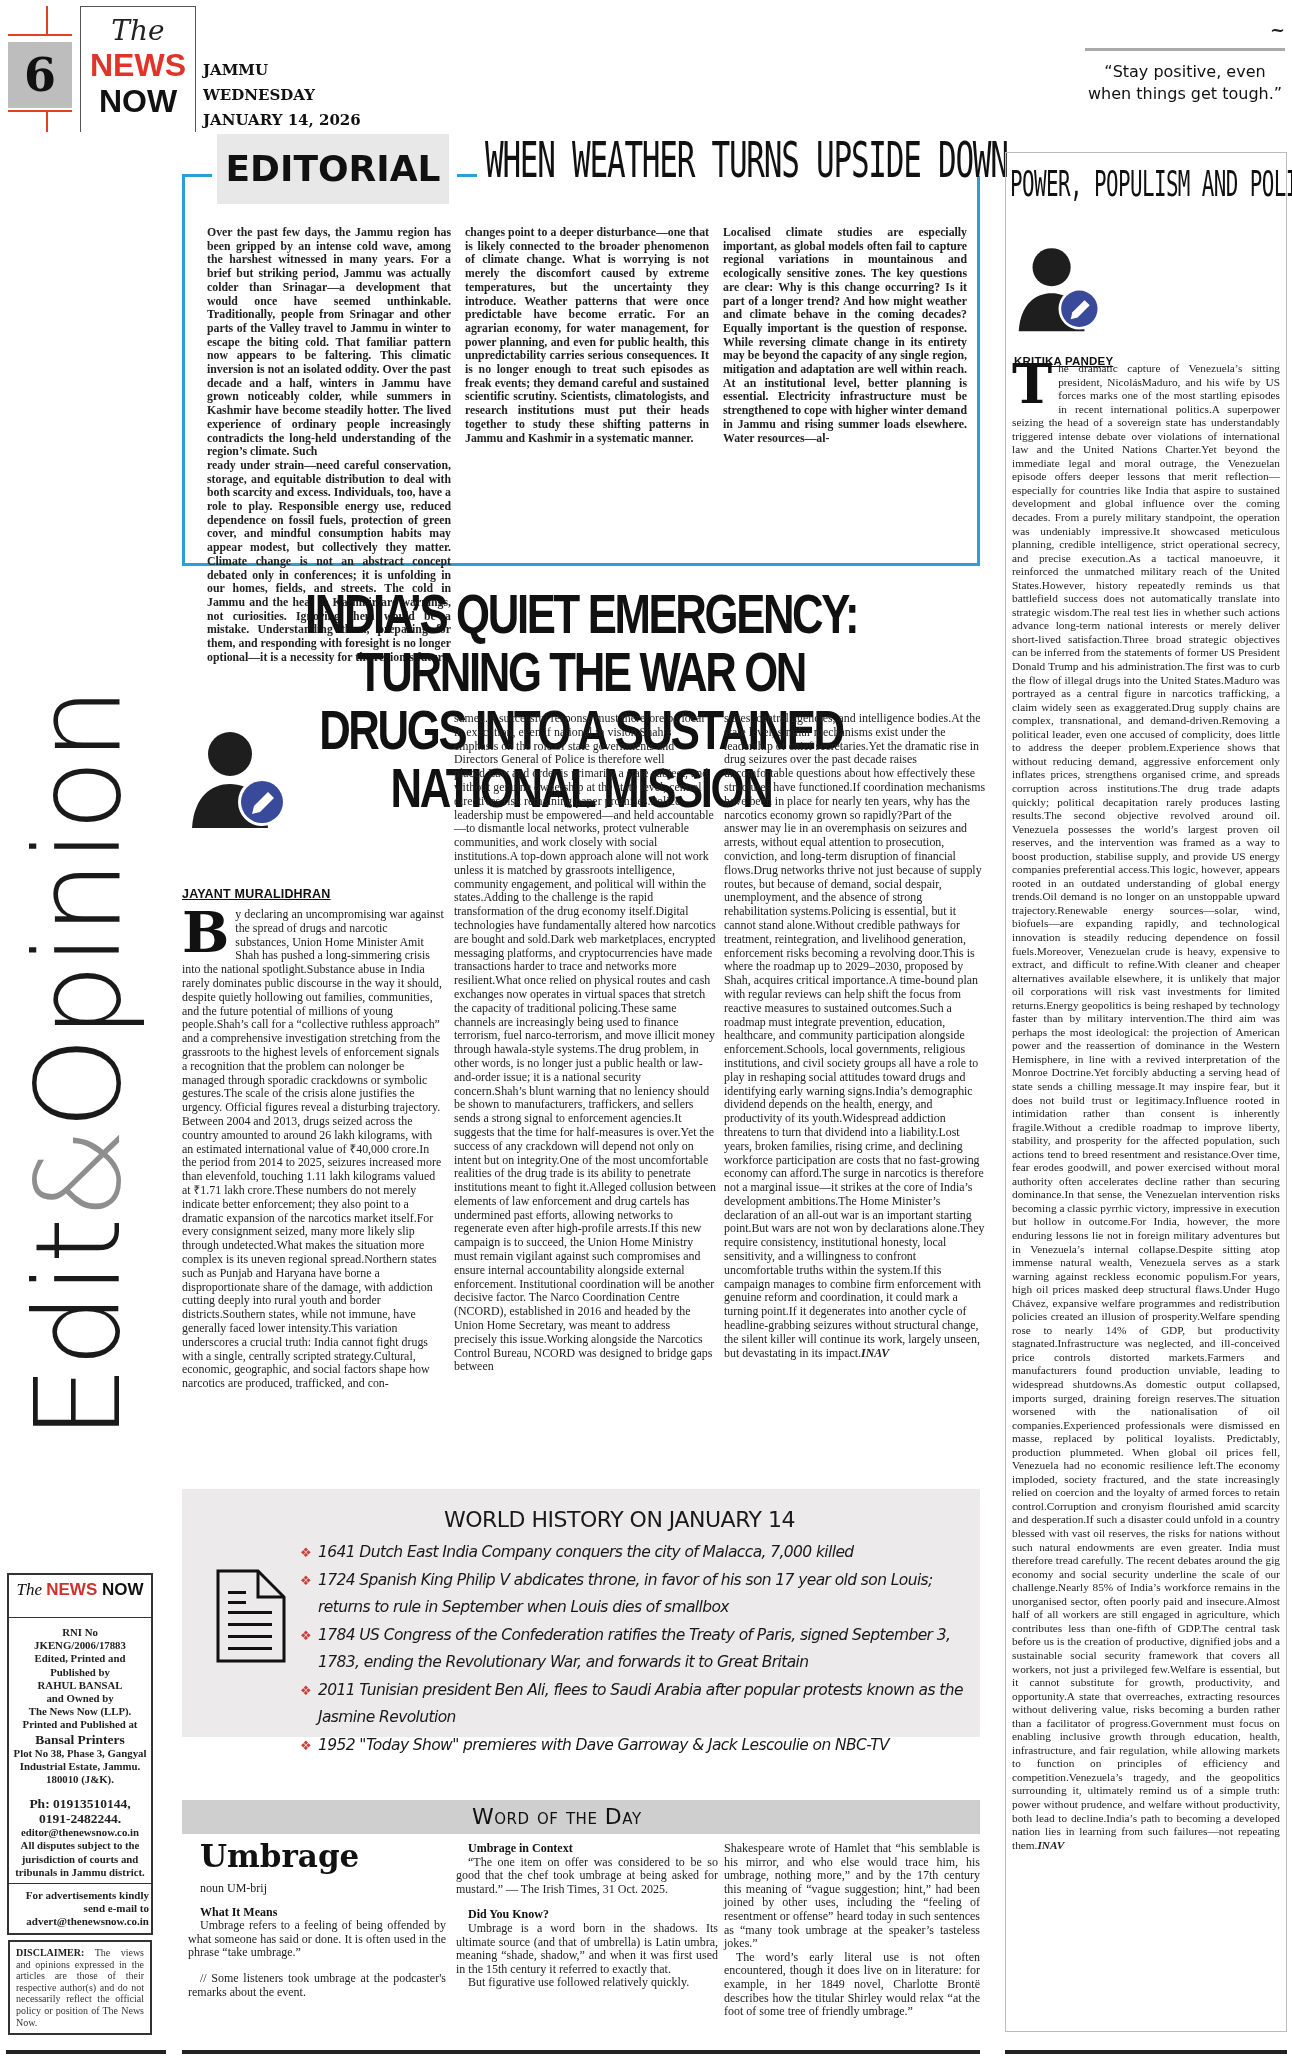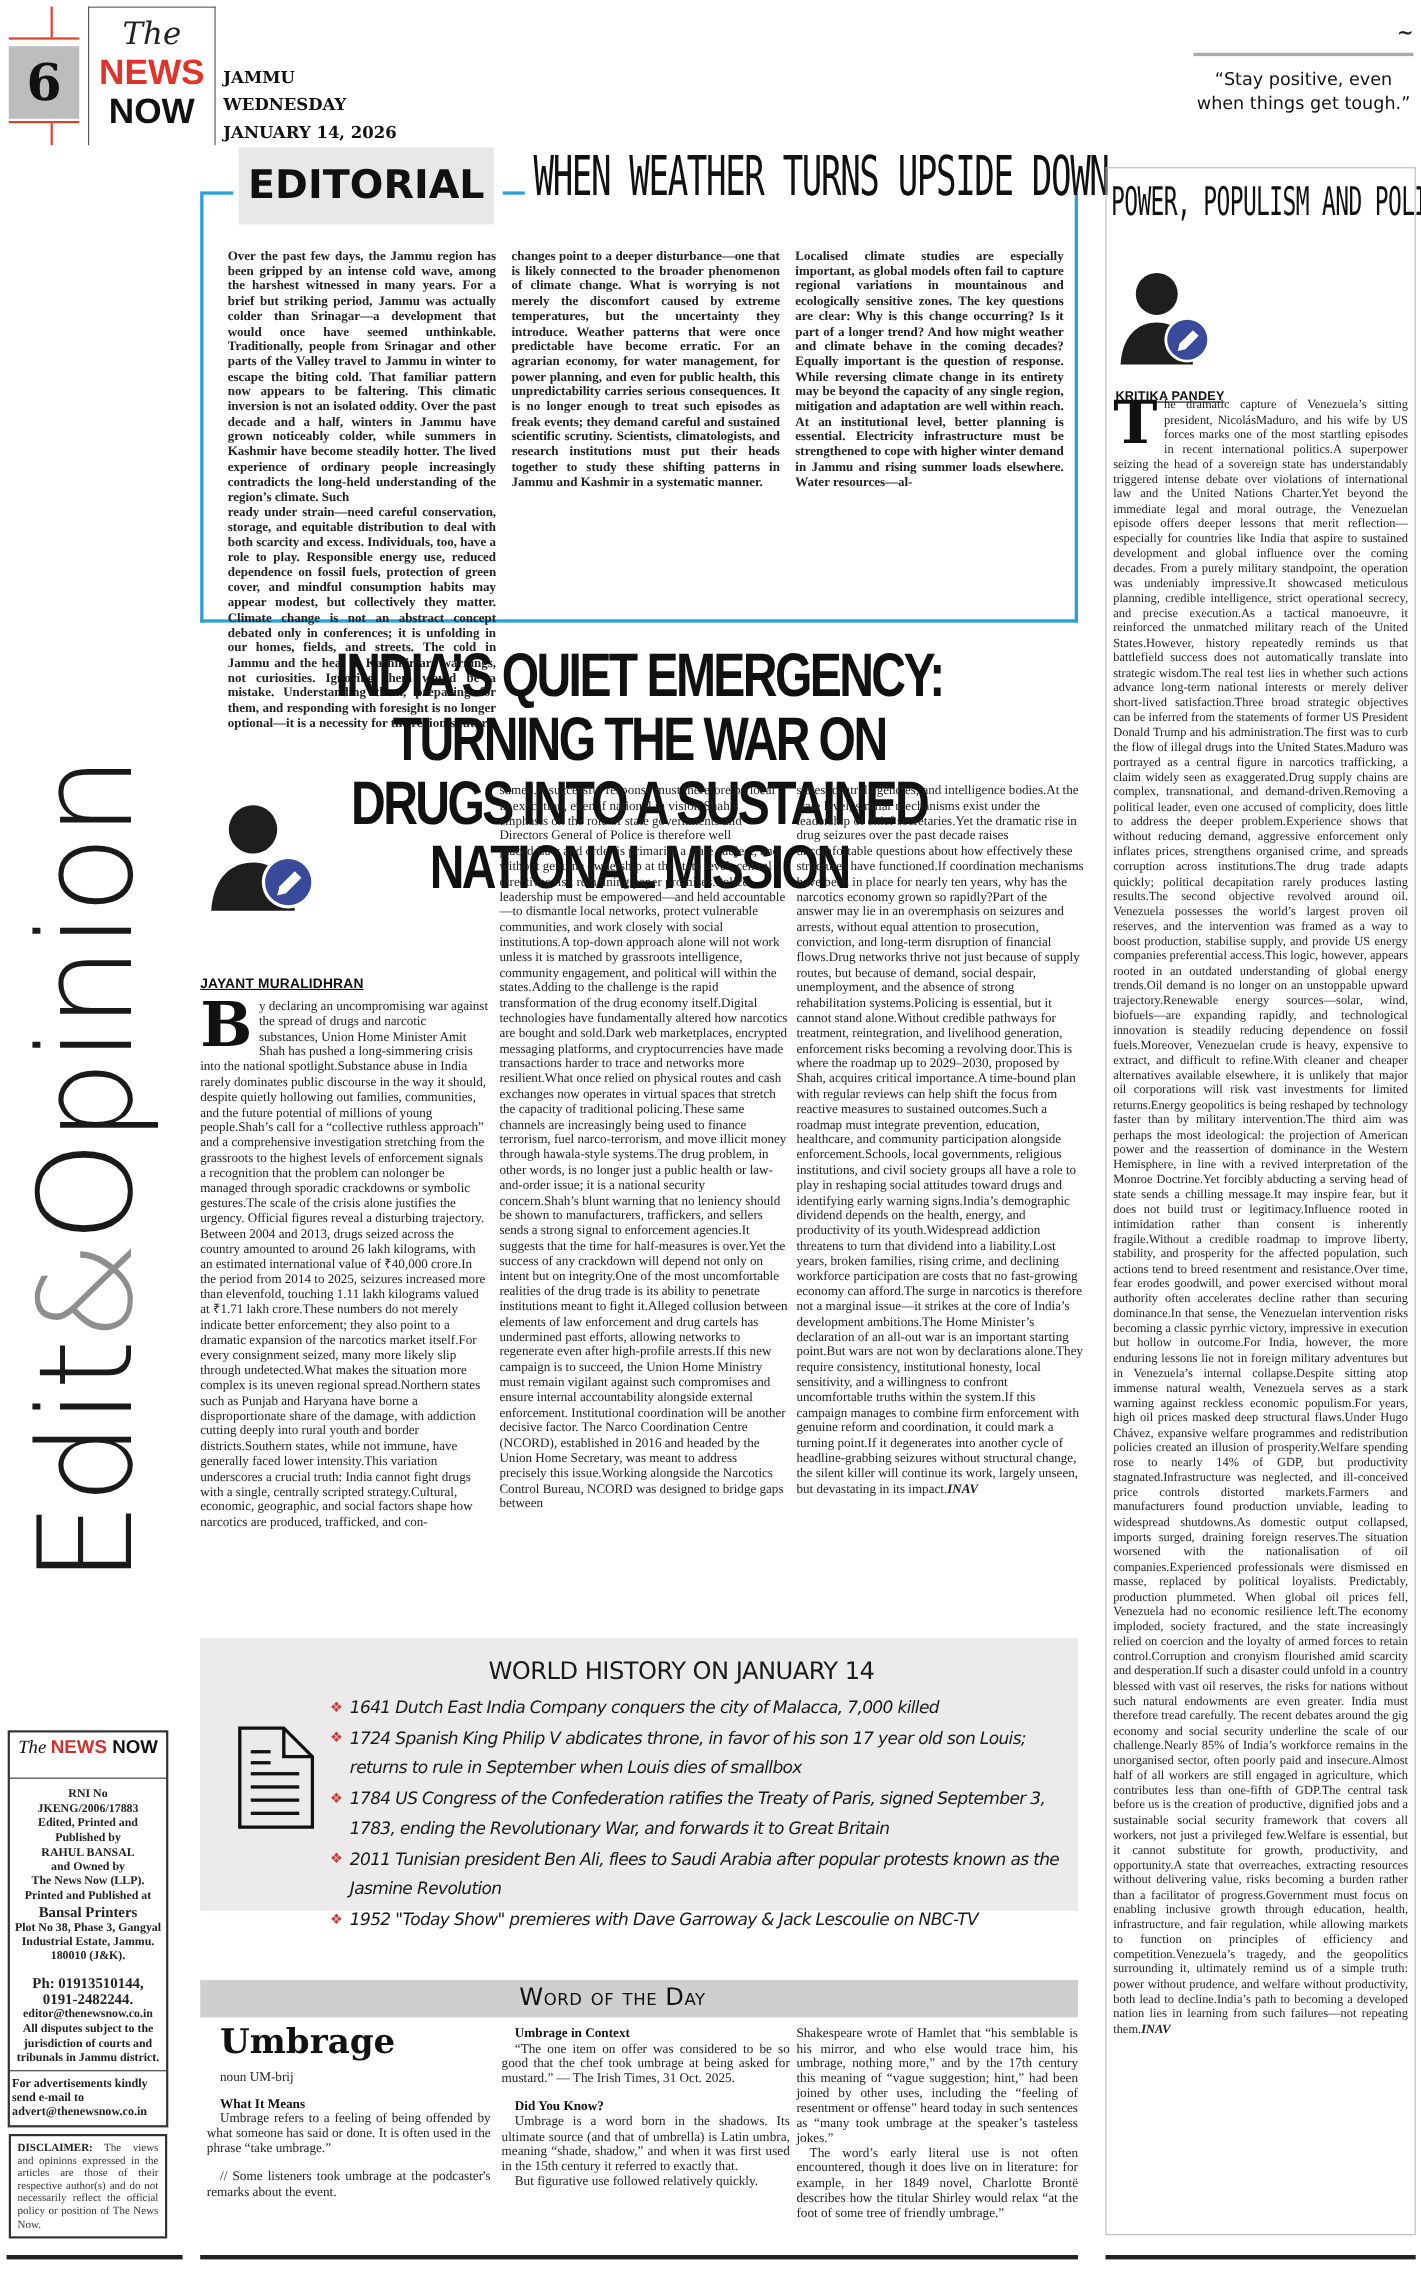--- a/index.html
+++ b/index.html
@@ -68,21 +68,21 @@
   .wotd-col .ind { text-indent: 12px; }
 
   
   .imprint { position: absolute; left: 7px; top: 1573px; width: 146px; border: 2px solid #333; }
   .imprint .head { border-bottom: 1.5px solid #333; text-align: center; padding: 4px 0 17px; font-size: 17px; }
   .imprint .head .the { font-family: "Liberation Serif", serif; font-style: italic; color: #111; }
   .imprint .head .news { font-family: "Liberation Sans", sans-serif; font-weight: bold; color: #d0312d; }
   .imprint .head .now { font-family: "Liberation Sans", sans-serif; font-weight: bold; color: #111; }
   .imprint .body { text-align: center; font-family: "Liberation Serif", serif; font-weight: bold; font-size: 10.8px; line-height: 13.2px; padding: 8px 2px 4px; color: #222; }
   .imprint .body .big { font-size: 13.5px; line-height: 15px; }
-  .imprint .ads { border-top: 1.5px solid #333; text-align: left; font-family: "Liberation Serif", serif; font-weight: bold; font-size: 11px; line-height: 13px; padding: 5px 2px; color: #222; }
+  .imprint .ads { border-top: 1.5px solid #333; text-align: right; font-family: "Liberation Serif", serif; font-weight: bold; font-size: 11px; line-height: 13px; padding: 5px 2px; color: #222; }
   .disclaimer { position: absolute; left: 8px; top: 1940px; width: 144px; border: 2px solid #333; padding: 5px 6px;
     font-family: "Liberation Serif", serif; font-size: 10px; line-height: 11.6px; text-align: justify; color: #333; }
   .disclaimer b { font-weight: bold; color: #222; }
 
   
   .right-box { position: absolute; left: 1005px; top: 152px; width: 282px; height: 1880px; border: 1px solid #bbb; }
   .right-title { position: absolute; left: 1010px; top: 160px; width: 272px; font-family: "DejaVu Sans Mono", monospace; font-size: 36px; color: #111;
     white-space: nowrap; transform: scaleX(0.58); transform-origin: 0 0; letter-spacing: -1px; line-height: 48px; }
   .right-body { position: absolute; left: 1012px; top: 362px; width: 268px; font-family: "Liberation Serif", serif; font-size: 11.3px; line-height: 13.55px; text-align: justify; color: #222; }
   .right-body .dropcap { font-size: 54px; line-height: 42px; margin-top: 1px; }

